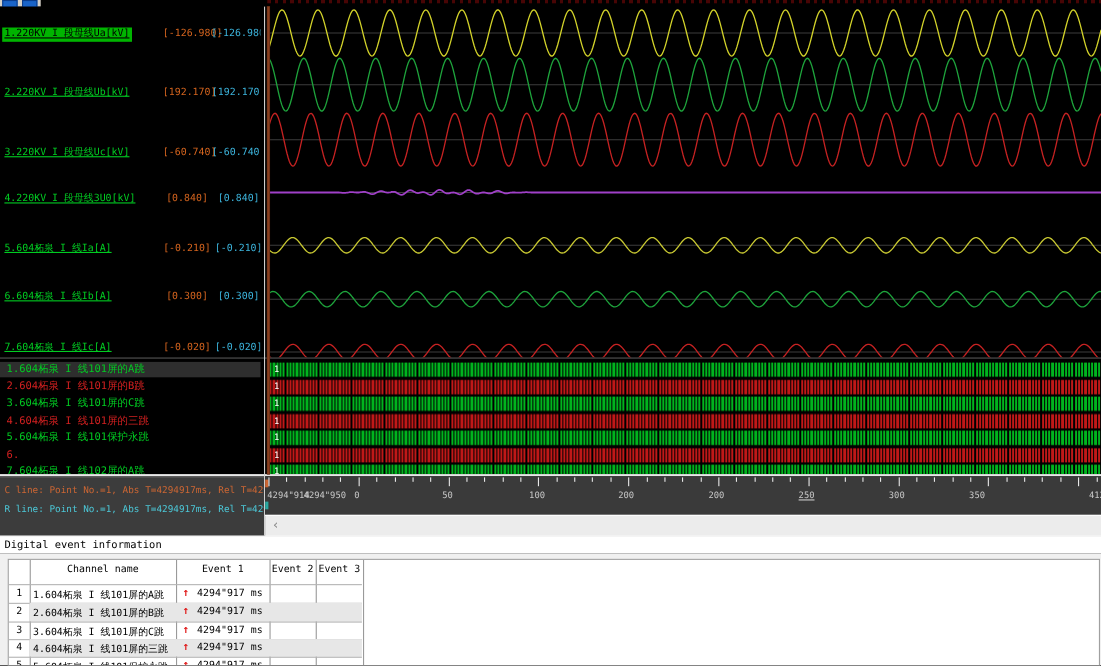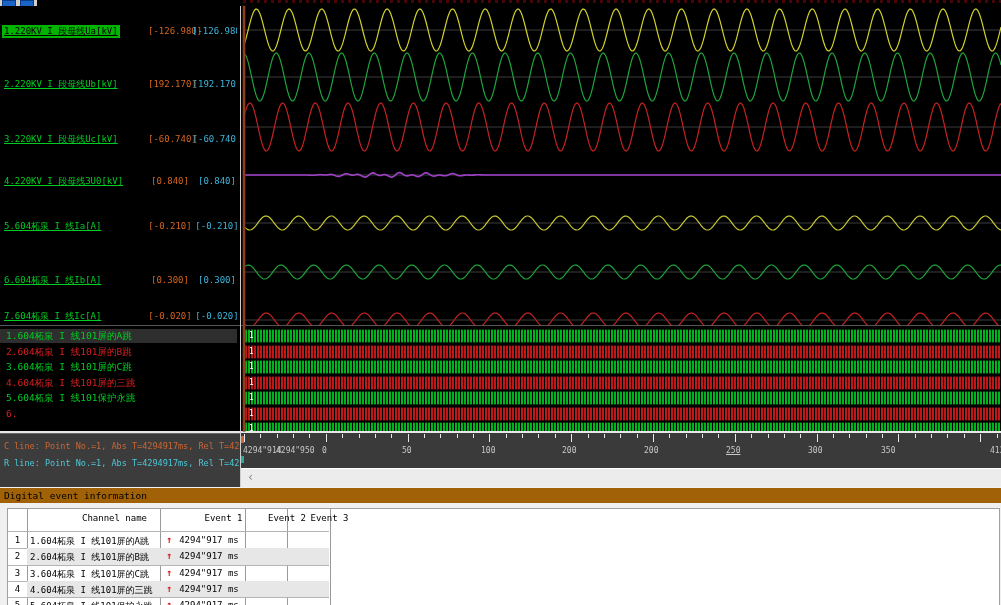--- a/index.html
+++ b/index.html
@@ -36,28 +36,28 @@
   .st-line{position:absolute;left:4px;width:320px;font-size:8.5px;white-space:nowrap;}
   
   .ruler{left:241px;top:433px;width:760px;height:35px;background:#3a3a3a;overflow:hidden;}
   .tick{position:absolute;top:1px;width:1px;background:#e8e8e8;}
   .r-label{position:absolute;top:13px;font-size:8px;color:#c8c8c8;white-space:nowrap;}
   .marker{position:absolute;left:0;width:3px;height:7px;}
   
   .hscroll{left:241px;top:468px;width:760px;height:19px;background:#ececec;border-top:1px solid #fff;}
   .hscroll .chev{position:absolute;left:6px;top:1px;color:#8a8a8a;font-size:12px;}
   
-  .dei-bar{left:0;top:487px;width:1001px;height:16px;background:#a16207;border-top:1px solid #f2f2f2;
+  .dei-bar{left:0;top:487px;width:1001px;height:16px;background:#ffffff;border-top:1px solid #f2f2f2;
            color:#000;font-size:9.5px;line-height:16px;padding-left:4px;box-sizing:border-box;}
   .bottom-area{left:0;top:503px;width:1001px;height:102px;background:#f0f0f0;}
   .event-table{left:7px;top:508px;width:991px;height:96px;background:#fff;border:1px solid #a0a0a0;overflow:hidden;}
   .t-vline{position:absolute;top:0;bottom:0;width:1px;background:#9a9a9a;}
   .t-hline{position:absolute;left:0;width:321px;height:1px;background:#b4b4b4;}
   .t-cell{position:absolute;font-size:9px;color:#000;white-space:nowrap;}
-  .t-head{font-size:9px;color:#000;padding-left:21px;}
+  .t-head{font-size:9px;color:#000;}
   .t-stripe{position:absolute;left:19px;width:302px;background:#e7e7e7;}
   .t-arrow{position:absolute;color:#e01818;font-weight:bold;font-size:10px;}
 </style>
 </head>
 <body>
 
 <div class="app">
 
   <div class="abs toolbar-stub">
     <div class="abs tb-icon" style="left:2px"></div>
@@ -84,21 +84,21 @@
       <div class="a-row" style="top: 169px;">
         <div class="a-label">4.220KV I 段母线3U0[kV]</div>
         <div class="a-v1">[0.840]</div>
         <div class="a-v2">[0.840]</div>
       </div>
       <div class="a-row" style="top: 214px;">
         <div class="a-label">5.604柘泉 I 线Ia[A]</div>
         <div class="a-v1">[-0.210]</div>
         <div class="a-v2">[-0.210]</div>
       </div>
-      <div class="a-row" style="top: 268px;">
+      <div class="a-row" style="top: 258px;">
         <div class="a-label">6.604柘泉 I 线Ib[A]</div>
         <div class="a-v1">[0.300]</div>
         <div class="a-v2">[0.300]</div>
       </div>
       <div class="a-row" style="top: 304px;">
         <div class="a-label">7.604柘泉 I 线Ic[A]</div>
         <div class="a-v1">[-0.020]</div>
         <div class="a-v2">[-0.020]</div>
       </div>
     </div>
@@ -124,20 +124,21 @@
 
   <div class="abs hsep2"></div>
 
   <div class="abs digital-panel" id="digitalPanel">
       <div class="d-row selected" style="top: 2px; color: rgb(0, 204, 34);">1.604柘泉 I 线101屏的A跳</div>
       <div class="d-row" style="top: 17.5px; color: rgb(212, 32, 32);">2.604柘泉 I 线101屏的B跳</div>
       <div class="d-row" style="top: 33px; color: rgb(0, 204, 34);">3.604柘泉 I 线101屏的C跳</div>
       <div class="d-row" style="top: 48.5px; color: rgb(212, 32, 32);">4.604柘泉 I 线101屏的三跳</div>
       <div class="d-row" style="top: 64px; color: rgb(0, 204, 34);">5.604柘泉 I 线101保护永跳</div>
       <div class="d-row" style="top: 79.5px; color: rgb(212, 32, 32);">6.</div>
+      <div class="d-row" style="top: 95px; color: rgb(0, 204, 34);">7.604柘泉 I 线102屏的A跳</div>
     </div>
   <div class="abs digital-bars" id="digitalBars">
       <div class="d-bar" style="top: 2px; background: repeating-linear-gradient(90deg, rgb(0, 180, 30) 0px, rgb(0, 180, 30) 2px, rgba(0, 0, 0, 0.78) 2px, rgba(0, 0, 0, 0.78) 3px); border-top: 1px solid rgba(0, 0, 0, 0.6); border-bottom: 1px solid rgba(0, 0, 0, 0.6);">
         <div class="one">1</div>
       </div>
       <div class="d-bar" style="top: 17.5px; background: repeating-linear-gradient(90deg, rgb(192, 24, 24) 0px, rgb(192, 24, 24) 2px, rgba(0, 0, 0, 0.78) 2px, rgba(0, 0, 0, 0.78) 3px); border-top: 1px solid rgba(0, 0, 0, 0.6); border-bottom: 1px solid rgba(0, 0, 0, 0.6);">
         <div class="one">1</div>
       </div>
       <div class="d-bar" style="top: 33px; background: repeating-linear-gradient(90deg, rgb(0, 180, 30) 0px, rgb(0, 180, 30) 2px, rgba(0, 0, 0, 0.78) 2px, rgba(0, 0, 0, 0.78) 3px); border-top: 1px solid rgba(0, 0, 0, 0.6); border-bottom: 1px solid rgba(0, 0, 0, 0.6);">
         <div class="one">1</div>

